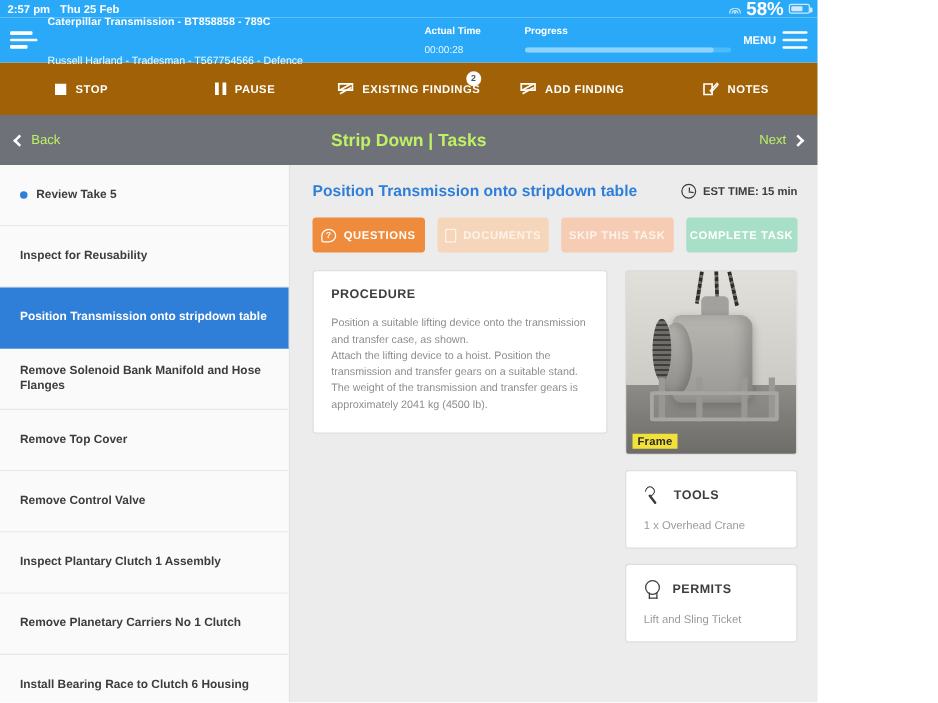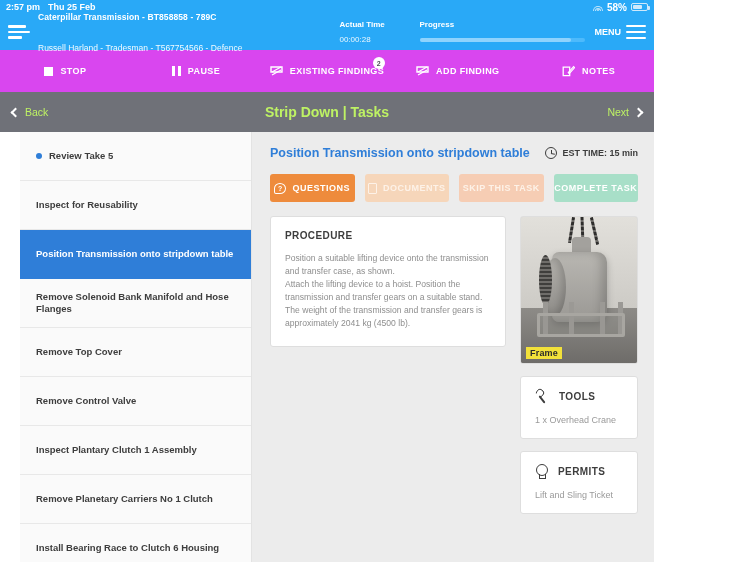--- a/index.html
+++ b/index.html
@@ -23,21 +23,21 @@
   .sb-right { margin-left: auto; display: flex; align-items: center; gap: 4px; }
   .wifi-icon { width: 10px; height: 8px; position: relative; display: inline-block; }
   .wifi-icon i {
     position: absolute; left: 50%; bottom: 0; transform: translateX(-50%);
     border: 1.2px solid #bfe4fb; border-bottom: none;
     border-radius: 50% 50% 0 0 / 100% 100% 0 0;
   }
   .wifi-icon i:nth-child(1) { width: 10px; height: 5px; }
   .wifi-icon i:nth-child(2) { width: 6px; height: 3px; }
   .wifi-icon i:nth-child(3) { width: 2px; height: 1.6px; background: #bfe4fb; border-radius: 50%; border: none; }
-  .sb-batt-text { font-size: 10px; }
+  .sb-batt-text { font-size: 15px; }
   .battery {
     width: 17px; height: 8px; border: 1px solid #cfe9fb; border-radius: 2px;
     position: relative; display: inline-block;
   }
   .battery::after {
     content: ""; position: absolute; right: -3px; top: 2px;
     width: 2px; height: 4px; background: #cfe9fb; border-radius: 0 1px 1px 0;
   }
   .battery .lvl { position: absolute; left: 1px; top: 1px; bottom: 1px; width: 58%; background: #cfe9fb; border-radius: 1px; }
 
@@ -62,21 +62,21 @@
   .metric-value { font-size: 8px; color: #eaf7ff; }
   .progress-track { height: 4px; background: #4dbafc; border-radius: 2px; width: 100%; margin-top: 3px; }
   .progress-fill { height: 4px; background: #8fd3fd; border-radius: 2px; width: 92%; }
   .menu-btn { display: flex; align-items: center; gap: 5px; margin-left: 10px; cursor: pointer; }
   .menu-btn .label { font-size: 9px; font-weight: bold; }
   .hamburger-right { width: 20px; height: 14px; display: flex; flex-direction: column; justify-content: space-between; }
   .hamburger-right span { display: block; height: 2.2px; background: #ffffff; border-radius: 1px; width: 100%; }
 
   
   .toolbar {
-    background: #d946ef; height: 42px; flex: 0 0 42px;
+    background: #a16207; height: 42px; flex: 0 0 42px;
     display: flex; align-items: center; color: #ffffff;
   }
   .tb-item {
     flex: 1; display: flex; align-items: center; justify-content: center;
     gap: 7px; font-size: 9px; font-weight: bold; letter-spacing: .4px;
     cursor: pointer; position: relative; height: 100%;
   }
   .tb-ico { display: inline-flex; align-items: center; justify-content: center; }
   .sq-stop { width: 9px; height: 9px; background: #ffffff; }
   .ic-pause { display: inline-flex; gap: 2.5px; }
@@ -98,21 +98,21 @@
   .nav-next { margin-left: auto; }
   .chev { display: inline-block; width: 7px; height: 7px; border-top: 2px solid #ffffff; border-right: 2px solid #ffffff; }
   .chev.left { transform: rotate(-135deg); }
   .chev.right { transform: rotate(45deg); }
   .nav-title {
     position: absolute; left: 0; right: 0; text-align: center;
     font-size: 14px; font-weight: bold; pointer-events: none;
   }
 
   
-  .content { flex: 1; display: flex; min-height: 0; margin-left: 20px; }
+  .content { flex: 1; display: flex; min-height: 0; }
 
   
   .sidebar {
     width: 232px; flex: 0 0 232px; background: #fafafa;
     border-right: 1px solid #e3e3e3; overflow: hidden;
   }
   .task {
     height: 49px; display: flex; align-items: center; padding: 0 16px;
     border-bottom: 1px solid #e8e8e8; font-size: 9.5px; font-weight: bold;
     color: #3d3d3d; cursor: pointer; background: #fafafa; line-height: 1.25;

